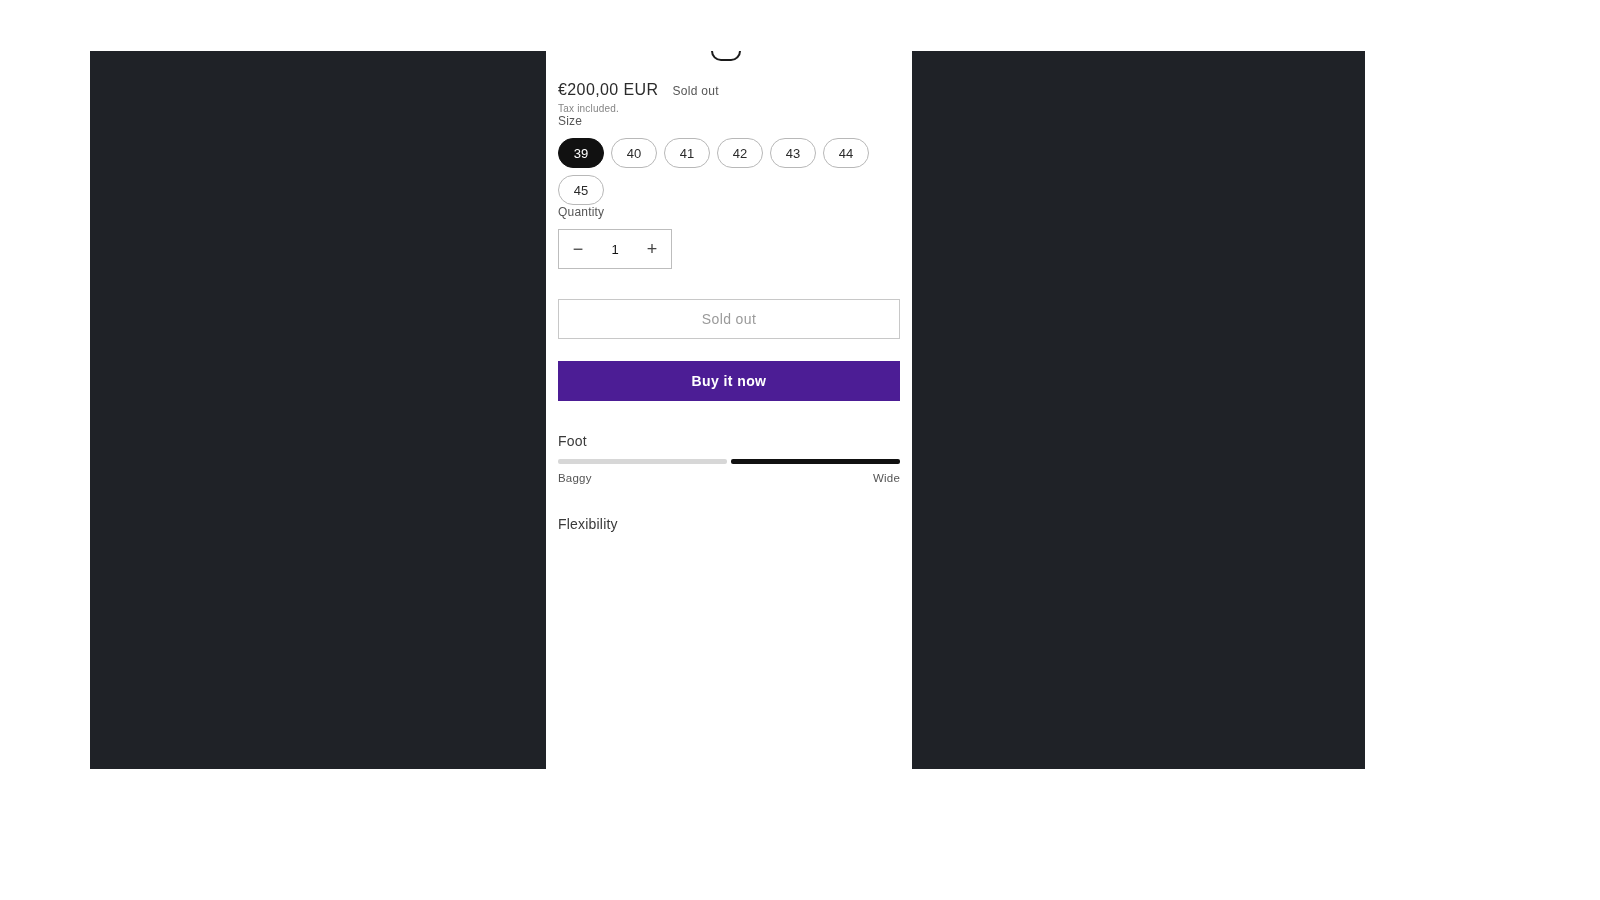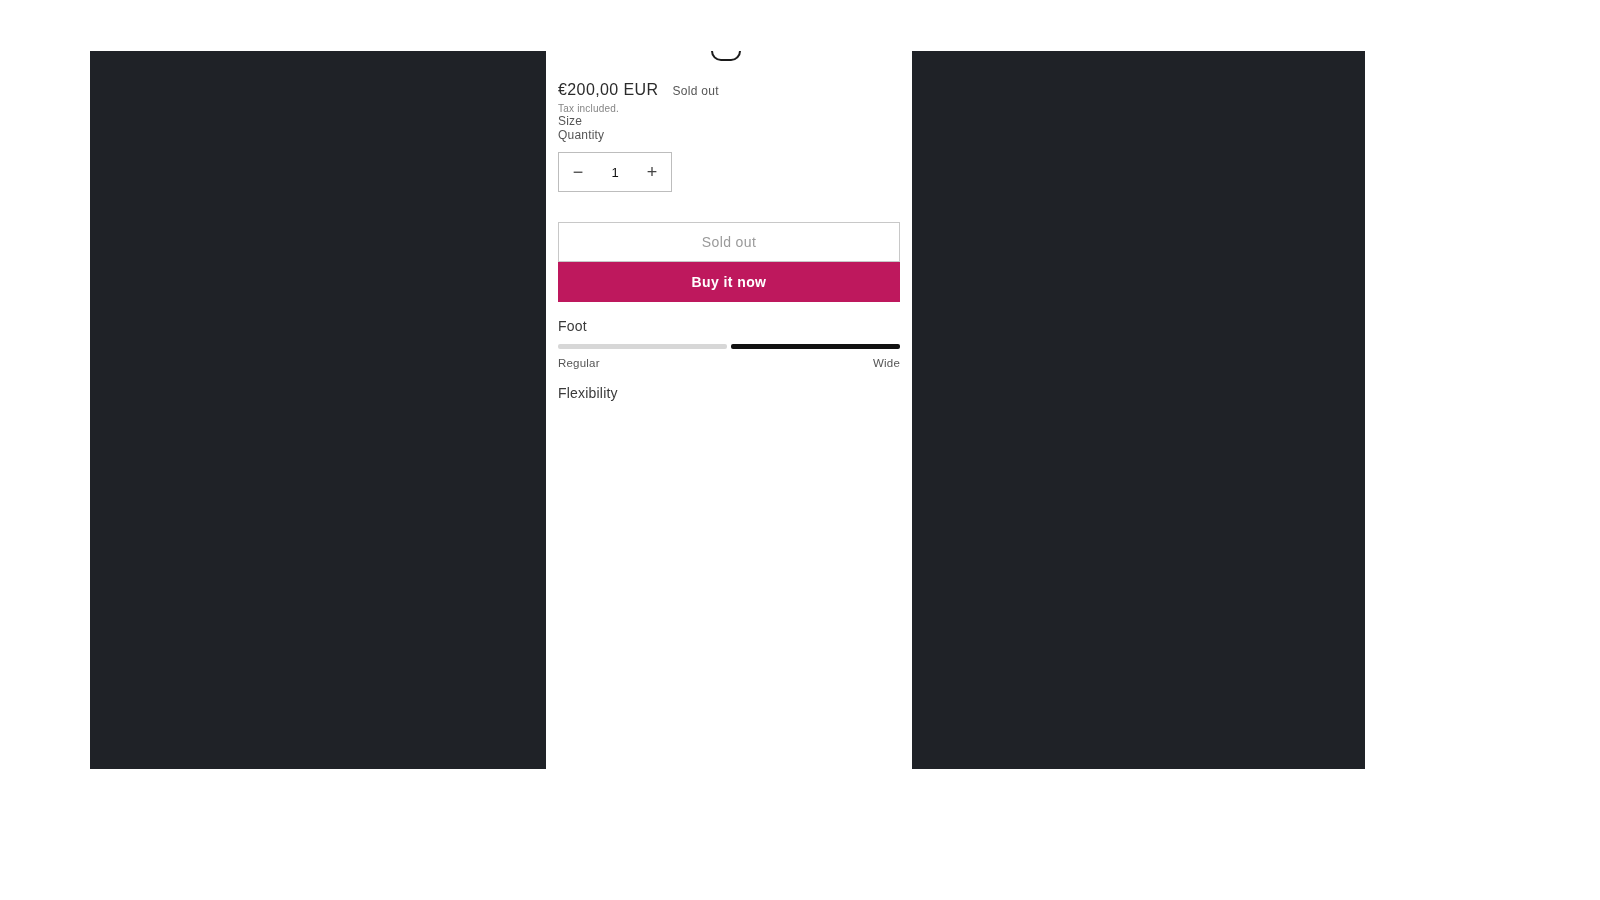--- a/index.html
+++ b/index.html
@@ -139,34 +139,34 @@
     letter-spacing: 0.4px;
     margin-top: 14px;
   }
   .btn-outline {
     border: 1px solid #c8c8c8;
     background: #fff;
     color: #9a9a9a;
     margin-top: 30px;
   }
   .btn-solid {
-    background: #be185d;
+    background: #4c1d95;
     color: #fff;
     border: none;
-    margin-top: 0;
+    margin-top: 22px;
     font-weight: 600;
   }
   .desc {
     font-size: 13.5px;
     line-height: 1.7;
     color: #404144;
     margin-top: 28px;
     letter-spacing: 0.2px;
   }
-  .attr { margin-top: 16px; }
+  .attr { margin-top: 32px; }
   .attr-title {
     font-size: 14px;
     color: #3a3a3a;
     letter-spacing: 0.2px;
   }
   .bar-track {
     display: flex;
     gap: 4px;
     margin-top: 10px;
   }
@@ -210,20 +210,29 @@
     <div class="truncated-title"></div>
     <div class="content">
 
       <div class="price-row">
         <span class="price">€200,00 EUR</span>
         <span class="soldout-badge">Sold out</span>
       </div>
       <div class="tax">Tax included.</div>
 
       <div class="label">Size</div>
+      <div class="sizes" id="sizes">
+          <div class="size-pill selected">39</div>
+          <div class="size-pill">40</div>
+          <div class="size-pill">41</div>
+          <div class="size-pill">42</div>
+          <div class="size-pill">43</div>
+          <div class="size-pill">44</div>
+          <div class="size-pill">45</div>
+        </div>
 
       <div class="label">Quantity</div>
       <div class="qty-row">
         <div class="qty">
           <button>−</button>
           <div class="val">1</div>
           <button>+</button>
         </div>
       </div>
 
@@ -231,21 +240,21 @@
       <div class="btn btn-solid">Buy it now</div>
 
 
       <div class="attr">
         <div class="attr-title">Foot</div>
         <div class="bar-track" id="bar-foot">
             <div class="bar-seg"></div>
             <div class="bar-seg on"></div>
           </div>
         <div class="bar-labels">
-          <span>Regular</span>
+          <span>Baggy</span>
           <span>Wide</span>
         </div>
       </div>
 
 
       <div class="attr">
         <div class="attr-title">Flexibility</div>
 
       </div>
 

